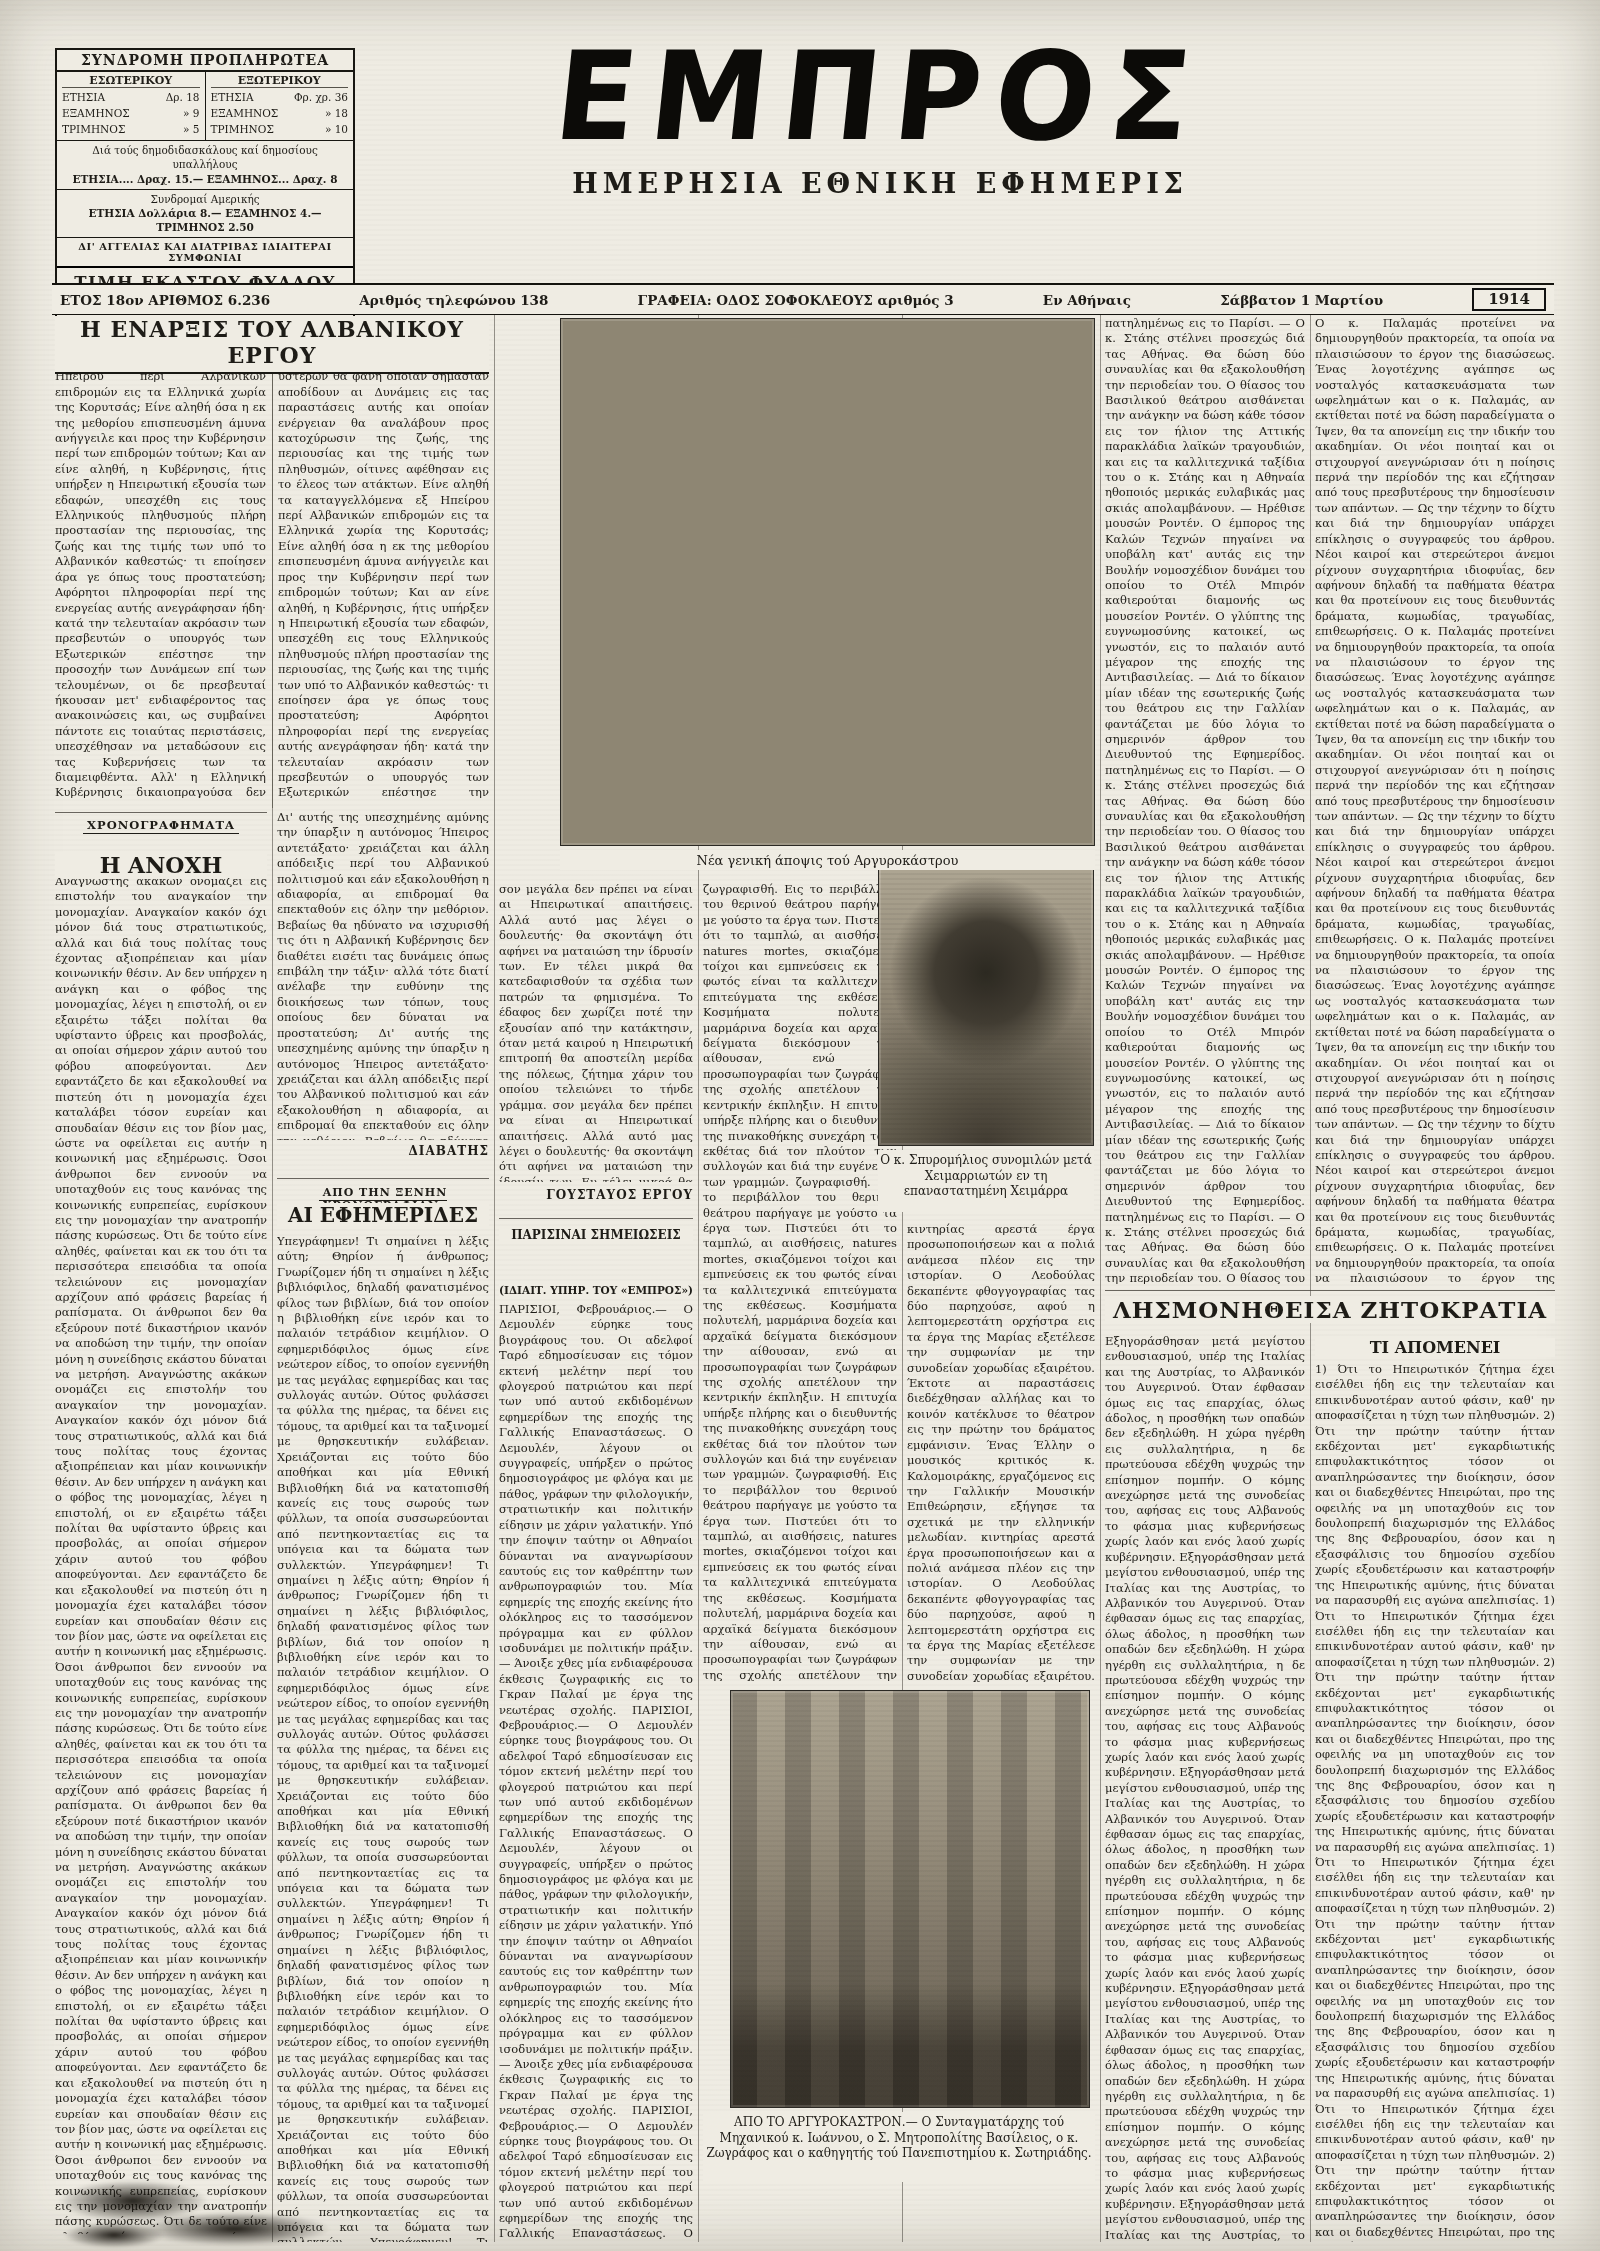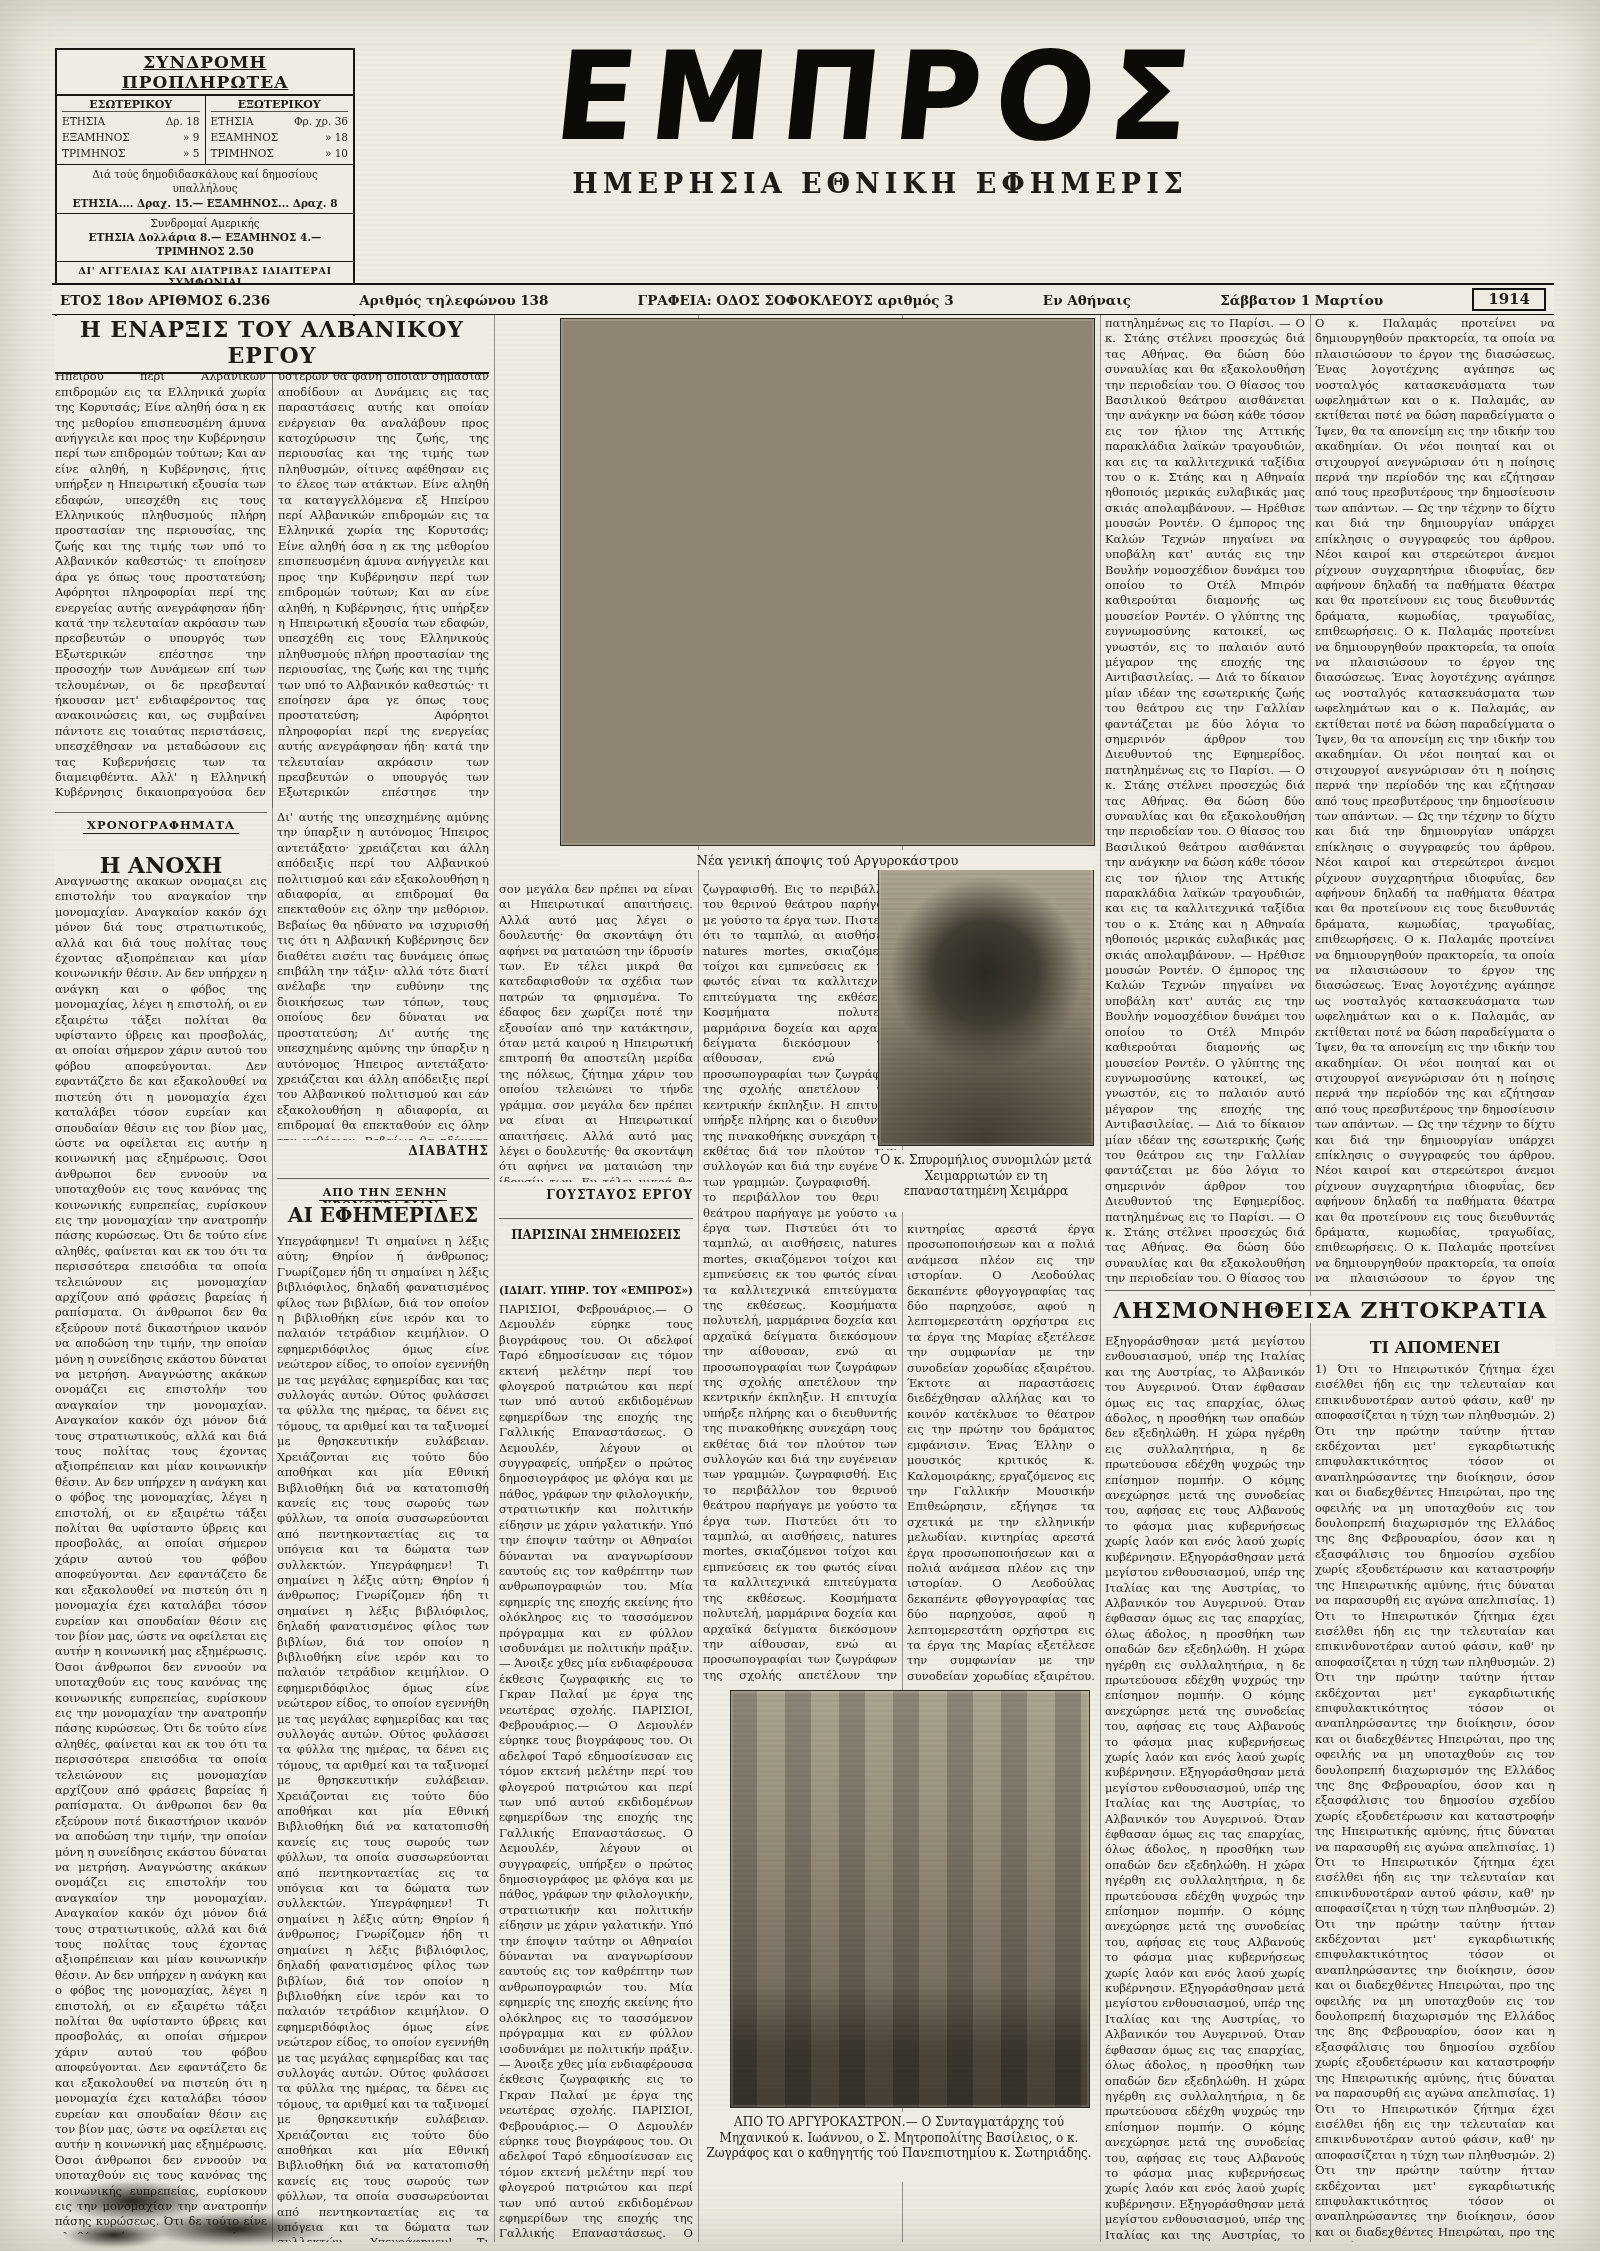--- a/index.html
+++ b/index.html
@@ -10,21 +10,21 @@
     position:relative; width:1600px; height:2251px; margin:0 auto;
     background:var(--paper);
     background-image:repeating-linear-gradient(0deg, rgba(0,0,0,.015) 0 2px, transparent 2px 5px);
     color:var(--ink);
     font-family:"DejaVu Serif","Liberation Serif",serif;
     overflow:hidden;
     box-shadow:inset 0 0 60px rgba(60,50,30,.25);
   }
   
   .subbox { position:absolute; left:55px; top:48px; width:300px; border:2px solid #181712; text-align:center; background:var(--paper); }
-  .sb-title { font-weight:bold; font-size:17px; letter-spacing:1px; padding:2px 4px; border-bottom:2px double #181712;text-decoration:underline; }
+  .sb-title { font-weight:bold; font-size:14px; letter-spacing:1px; padding:2px 4px; border-bottom:2px double #181712; }
   .sb-cols { display:flex; border-bottom:1px solid #181712; }
   .sb-col { flex:1; padding:2px 5px 3px; }
   .sb-col:first-child { border-right:1px solid #181712; }
   .sb-head { font-weight:bold; font-size:11px; border-bottom:1px solid #55524a; margin-bottom:2px; }
   .sb-row { display:flex; justify-content:space-between; font-size:10.5px; line-height:1.5;gap:40px; }
   .sb-sec { padding:2px 4px 3px; border-bottom:1px solid #181712; font-size:10.5px; line-height:1.35; }
   .sb-sec .b { font-weight:bold; }
   .sb-ads { padding:3px 2px; font-weight:bold; font-size:10px; border-bottom:2px solid #000000; letter-spacing:.5px; }
   .sb-price { padding:5px 0 6px; font-weight:bold; font-size:16.5px; letter-spacing:1.5px; }
   .mast-center { position:absolute; left:400px; top:40px; width:960px; text-align:center; }

